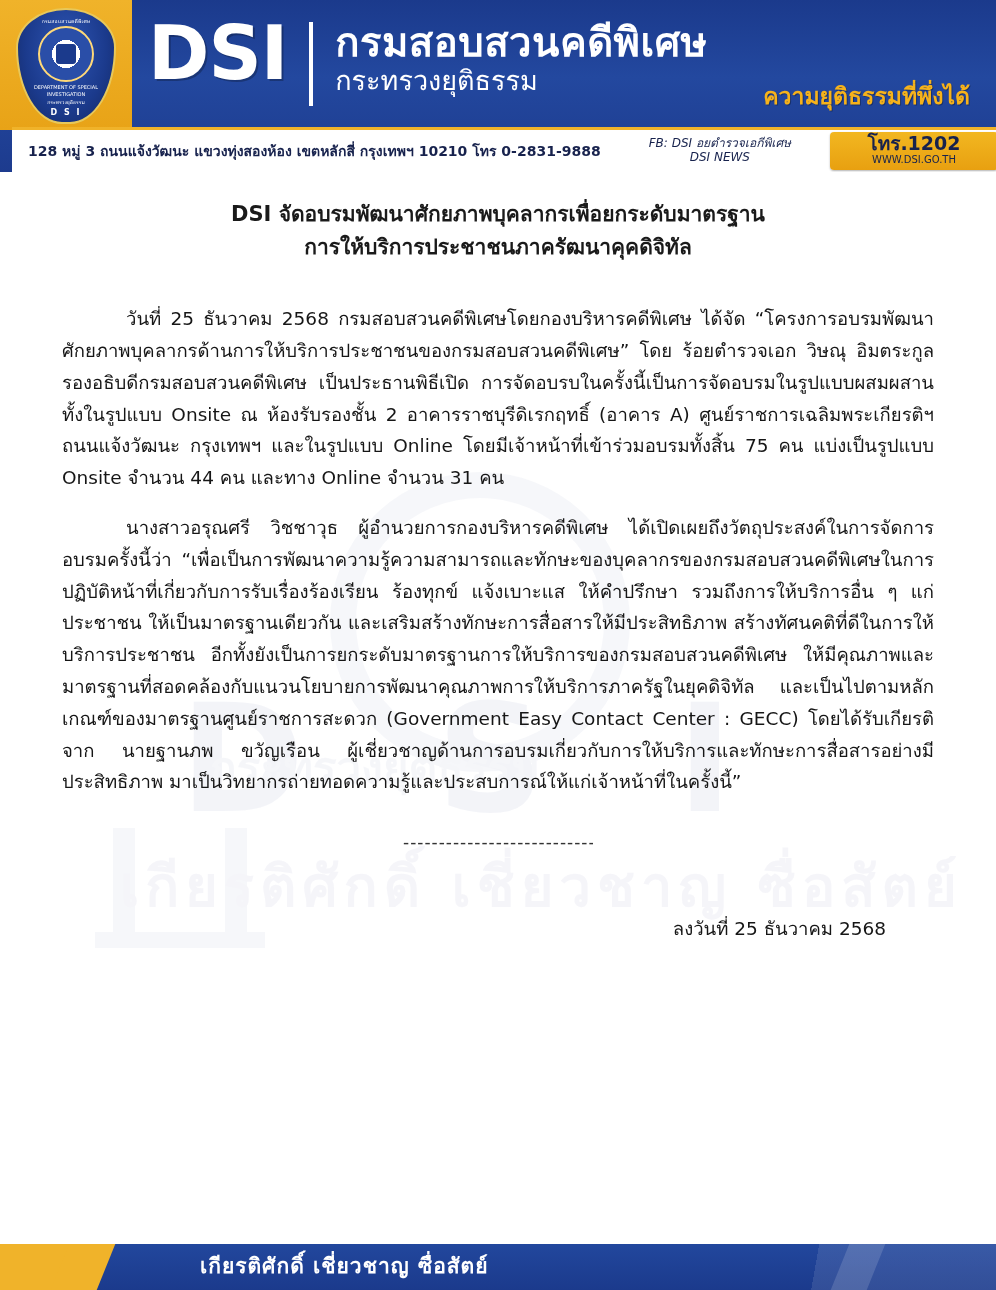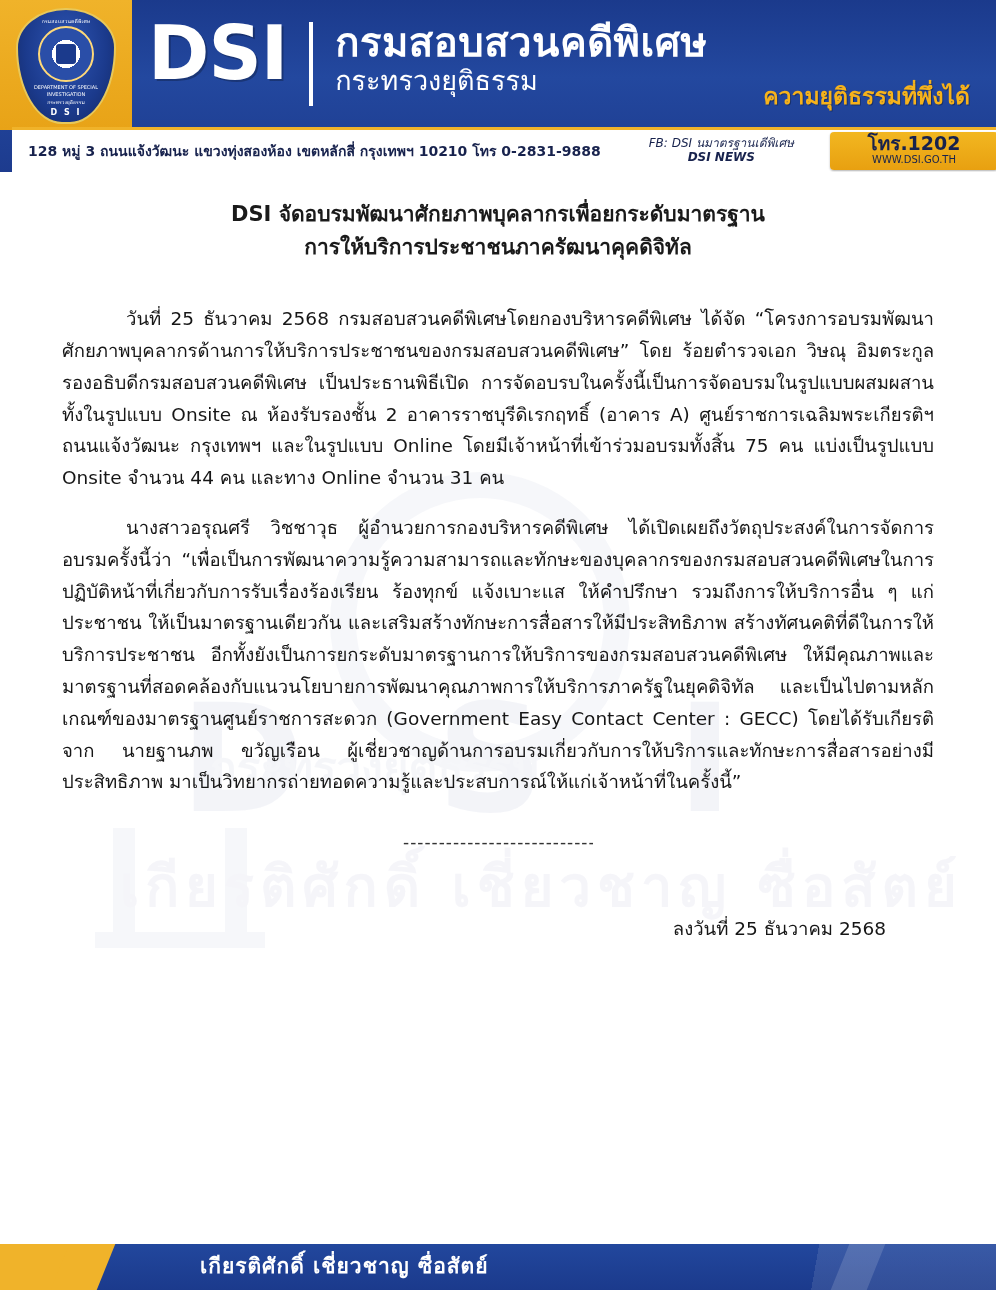--- a/index.html
+++ b/index.html
@@ -143,21 +143,21 @@
     white-space: nowrap;
   }
   .addr-fb {
     font-size: 12px;
     font-style: italic;
     color: #17224d;
     margin-left: 16px;
     line-height: 1.15;
     text-align: center;
   }
-  .addr-fb .fb2 { display: block; font-weight: bold; }
+  .addr-fb .fb2 { display: block; }
   .tel-badge {
     position: absolute;
     right: 10px; top: 2px;
     width: 168px; height: 38px;
     background: linear-gradient(180deg, #f2b721 0%, #e8a010 100%);
     border-radius: 4px;
     text-align: center;
     color: #17224d;
     box-shadow: 0 1px 2px rgba(0,0,0,0.3);
   }
@@ -348,21 +348,21 @@
       <div class="brand-th1">กรมสอบสวนคดีพิเศษ</div>
       <div class="brand-th2">กระทรวงยุติธรรม</div>
     </div>
   </div>
 
   <div class="brand-tag">ความยุติธรรมที่พึ่งได้</div>
 
   <div class="addr-bar">
     <div class="addr-text">128 หมู่ 3 ถนนแจ้งวัฒนะ แขวงทุ่งสองห้อง เขตหลักสี่ กรุงเทพฯ 10210 โทร 0-2831-9888</div>
     <div class="addr-fb">
-      <span class="fb1">FB: DSI นมาตรฐานเดีพิเศษ</span>
+      <span class="fb1">FB: DSI อยตำรวจเอกีพิเศษ</span>
       <span class="fb2">DSI NEWS</span>
     </div>
     <div class="tel-badge">
       <div class="tel-num">โทร.1202</div>
       <div class="tel-url">WWW.DSI.GO.TH</div>
     </div>
   </div>
 </div>
 
 <div class="doc">

